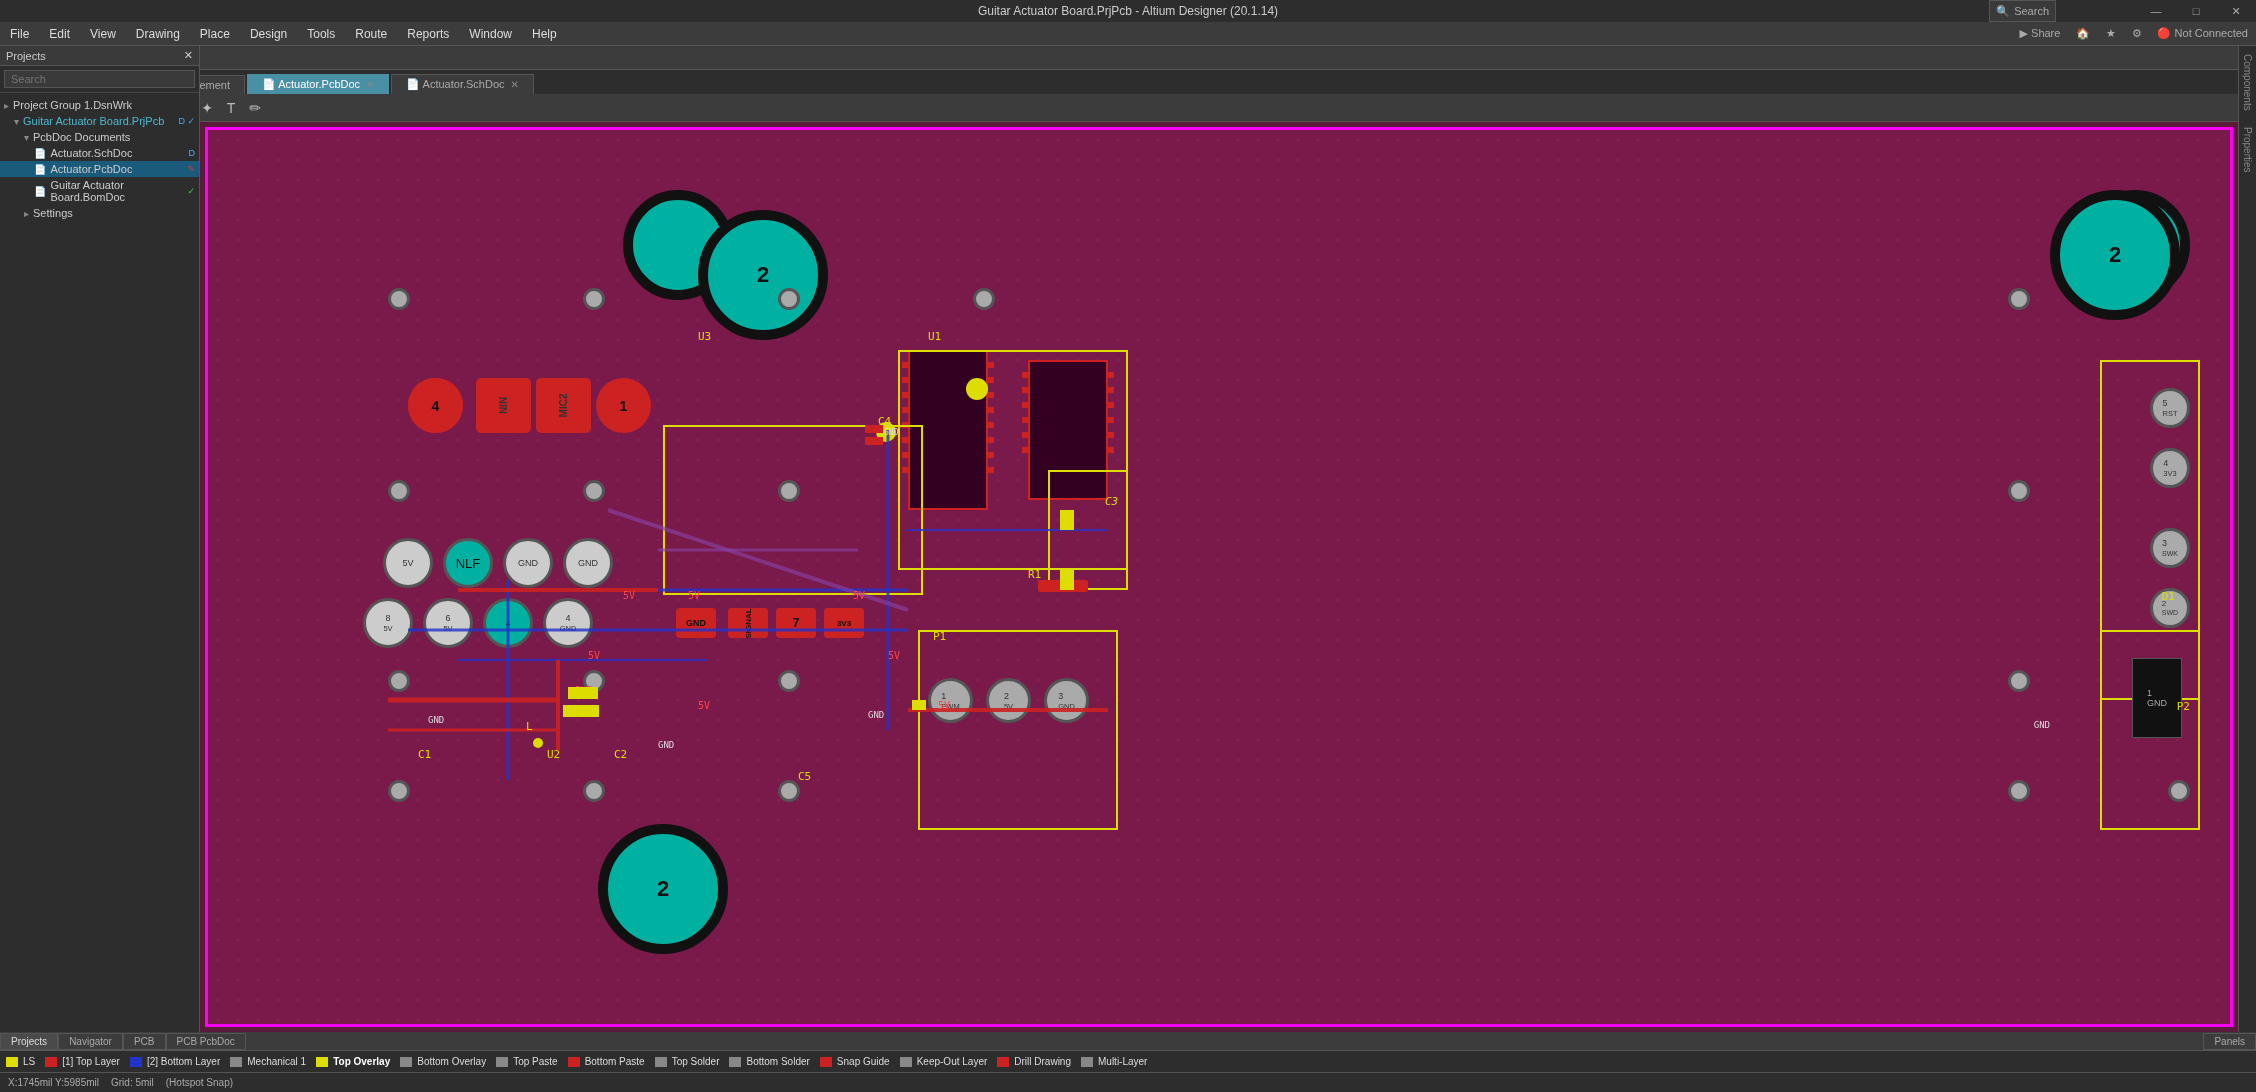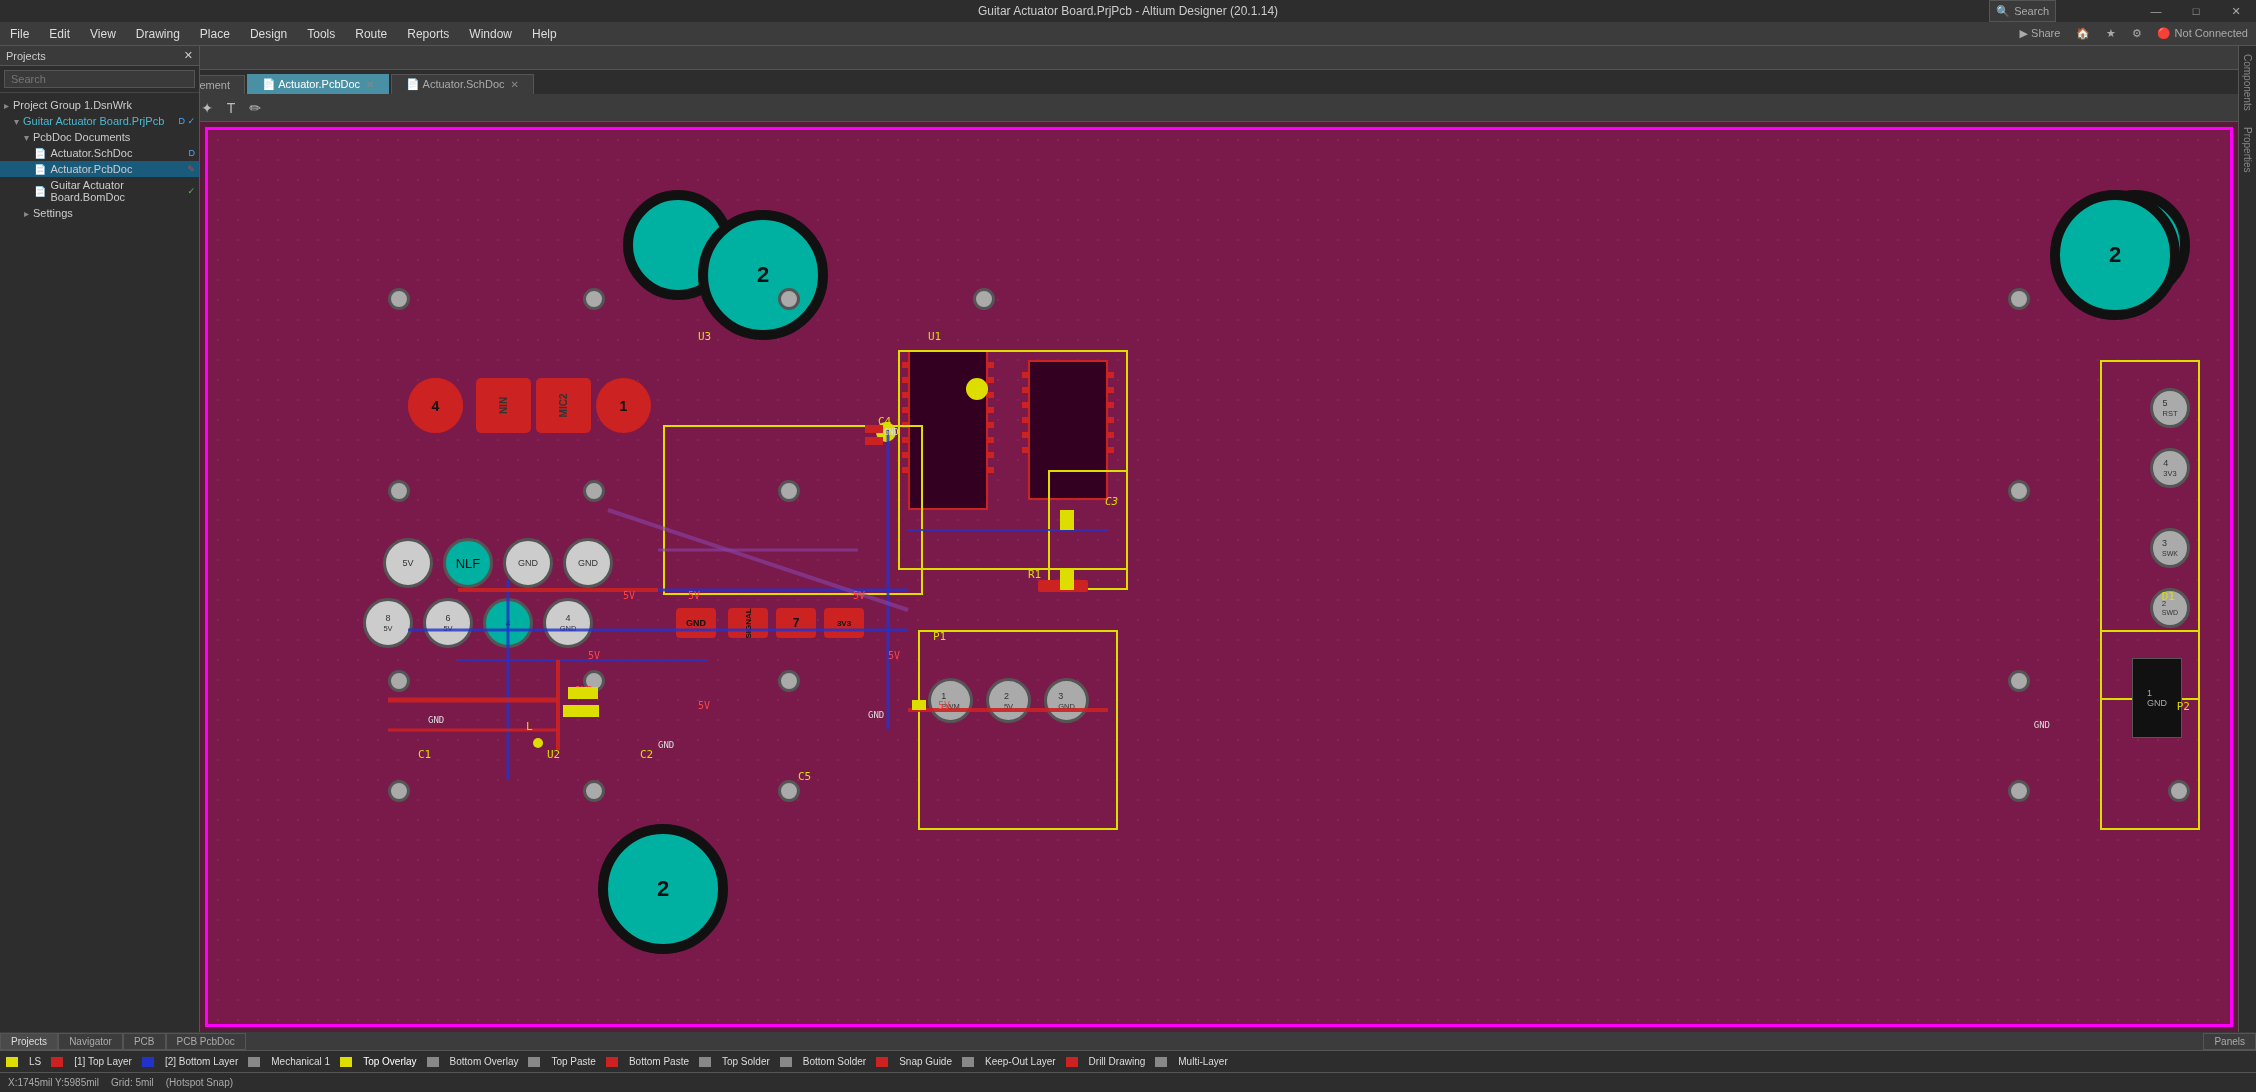--- a/index.html
+++ b/index.html
@@ -51,21 +51,21 @@
     #main-canvas { position: absolute; top: 122px; left: 200px; right: 18px; bottom: 60px; background: #5a1a3a; overflow: hidden; }
 
     
     #pcb-board { position: absolute; top: 5px; left: 5px; right: 5px; bottom: 5px; background: #7a1a4a; border: 3px solid #ff00ff; }
 
     
     #status-bar { position: absolute; bottom: 0; left: 0; right: 0; height: 20px; background: #2d2d2d; border-top: 1px solid #555; display: flex; align-items: center; padding: 0 8px; font-size: 10px; color: #aaa; gap: 12px; }
 
     
     #layer-bar { position: absolute; bottom: 20px; left: 0; right: 0; height: 22px; background: #2d2d2d; border-top: 1px solid #555; display: flex; align-items: center; padding: 0 6px; gap: 10px; font-size: 10px; overflow: hidden; }
-    .layer-item { display: flex; align-items: center; gap: 11px; cursor: pointer; white-space: nowrap; }
+    .layer-item { display: flex; align-items: center; gap: 5px; cursor: pointer; white-space: nowrap; }
     .layer-color { width: 12px; height: 10px; display: inline-block; }
 
     
     #bottom-panel-tabs { position: absolute; bottom: 42px; left: 0; height: 18px; display: flex; align-items: center; font-size: 10px; }
     .bottom-tab { padding: 2px 10px; background: #3c3c3c; border: 1px solid #555; color: #aaa; cursor: pointer; font-size: 10px; }
     .bottom-tab.active { background: #4a4a4a; color: #ddd; }
 
     
     #panels-btn { position: absolute; bottom: 42px; right: 0; padding: 2px 10px; background: #3c3c3c; border: 1px solid #555; color: #aaa; font-size: 10px; cursor: pointer; }
     .pcb-label { position: absolute; font-size: 11px; color: #dddd00; font-family: monospace; }
@@ -409,21 +409,21 @@
     <div class="pcb-label-red" style="top:460px;left:480px;">5V</div>
     <div class="pcb-label-red" style="top:460px;left:645px;">5V</div>
     <div class="pcb-label-red" style="top:520px;left:380px;">5V</div>
     <div class="pcb-label-red" style="top:570px;left:490px;">5V</div>
     <div class="pcb-label-red" style="top:520px;left:680px;">5V</div>
     <div class="pcb-label-red" style="top:570px;left:730px;">5V</div>
     <div class="pcb-label-red" style="top:555px;left:367px;">3V3</div>
 
     <div class="pcb-label" style="top:618px;left:210px;">C1</div>
     <div class="pcb-label" style="top:618px;left:315px;margin-left:24px;">U2</div>
-    <div class="pcb-label" style="top:618px;left:432px;">C2</div>
+    <div class="pcb-label" style="top:618px;left:406px;">C2</div>
     <div class="pcb-label" style="top:640px;left:590px;">C5</div>
     <div class="pcb-label" style="top:500px;left:725px;">P1</div>
     <div class="pcb-label" style="top:570px;right:40px;">P2</div>
     <div class="pcb-label" style="top:438px;left:820px;">R1</div>
     <div class="pcb-label" style="top:460px;right:55px;">D1</div>
     <div class="pcb-label" style="top:365px;left:897px;font-style:italic;">C3</div>
     <div class="pcb-label" style="top:285px;left:670px;">C4</div>
     <div class="pcb-label" style="top:590px;left:318px;">L</div>
 
     <div class="pcb-label-white" style="top:585px;left:220px;color:#ddd;">GND</div>
@@ -466,21 +466,21 @@
     <span>[1] Top Layer</span>
   </div>
   <div class="layer-item">
     <span class="layer-color" style="background:#2233cc;"></span>
     <span>[2] Bottom Layer</span>
   </div>
   <div class="layer-item">
     <span class="layer-color" style="background:#888888;"></span>
     <span>Mechanical 1</span>
   </div>
-  <div class="layer-item" style="font-weight:normal;color:#fff;">
+  <div class="layer-item" style="font-weight:bold;color:#fff;">
     <span class="layer-color" style="background:#dddd00;"></span>
     <span>Top Overlay</span>
   </div>
   <div class="layer-item">
     <span class="layer-color" style="background:#888888;"></span>
     <span>Bottom Overlay</span>
   </div>
   <div class="layer-item">
     <span class="layer-color" style="background:#888888;"></span>
     <span>Top Paste</span>

